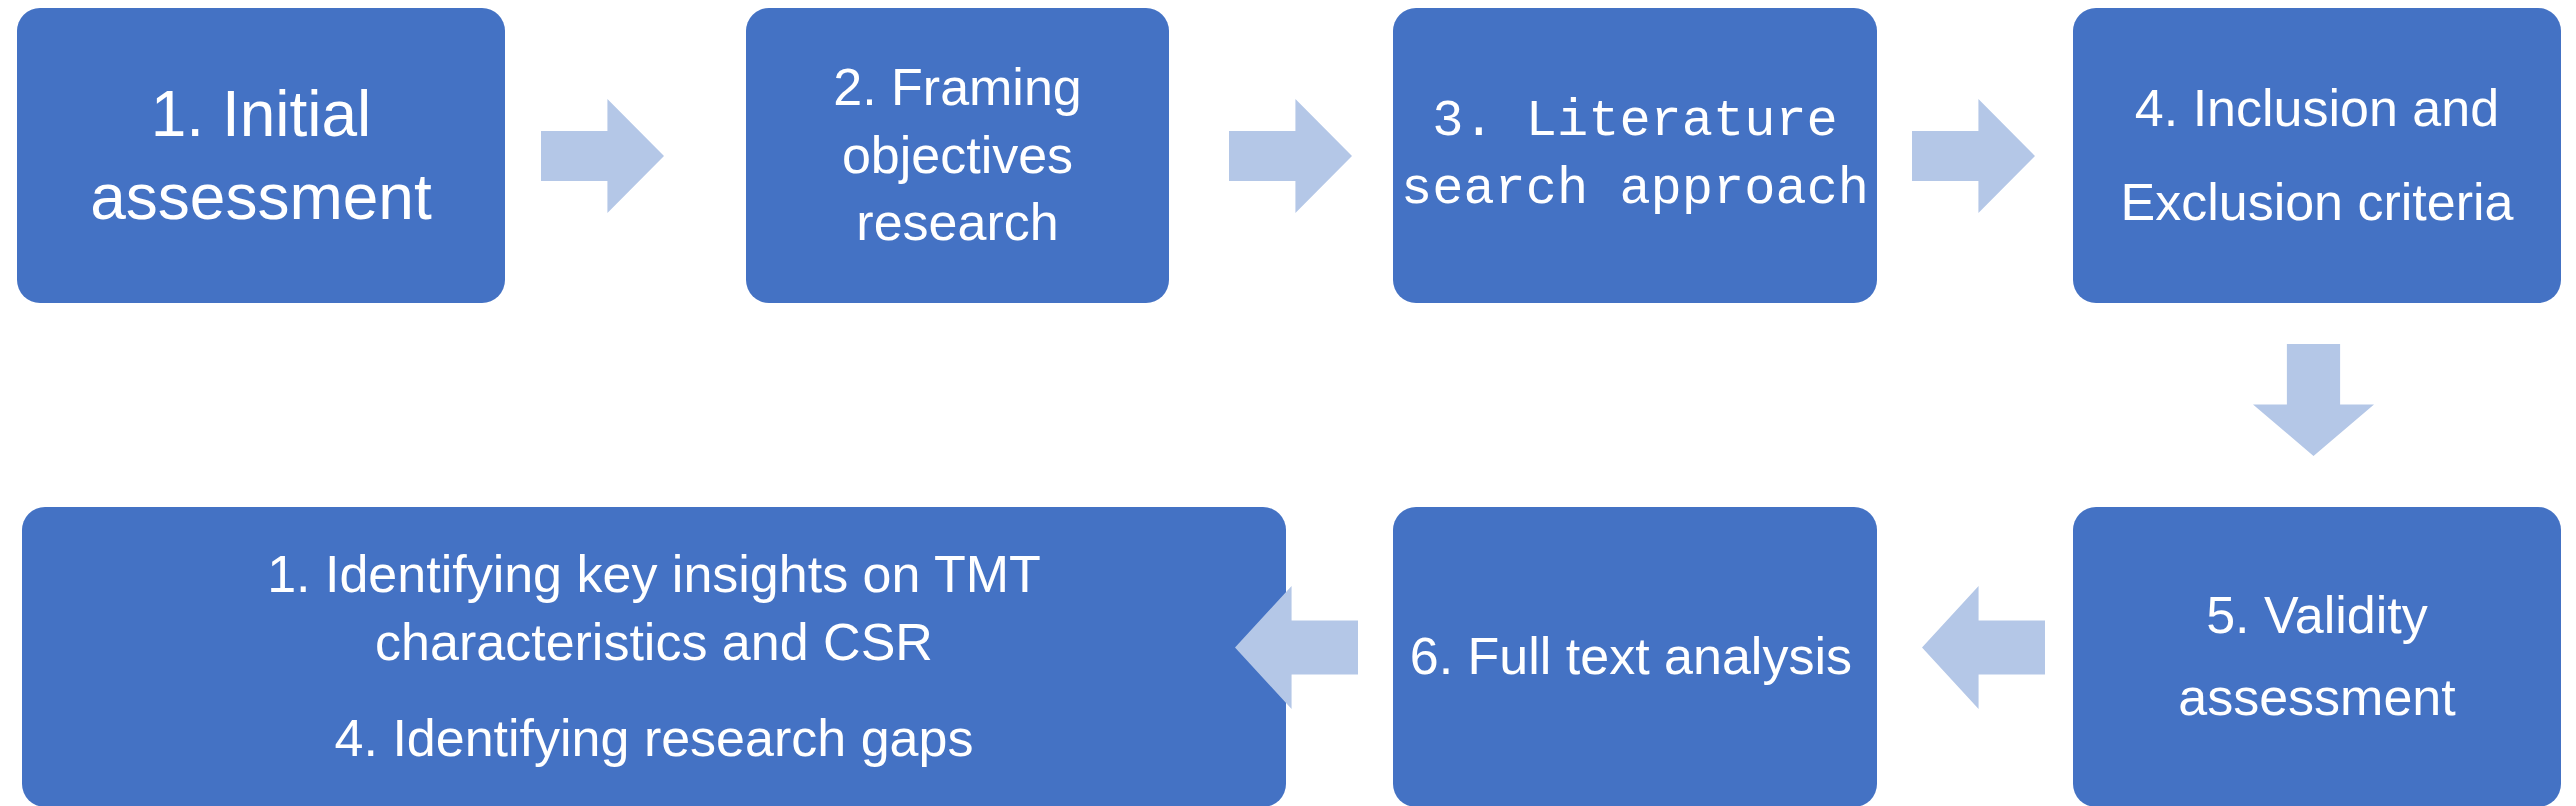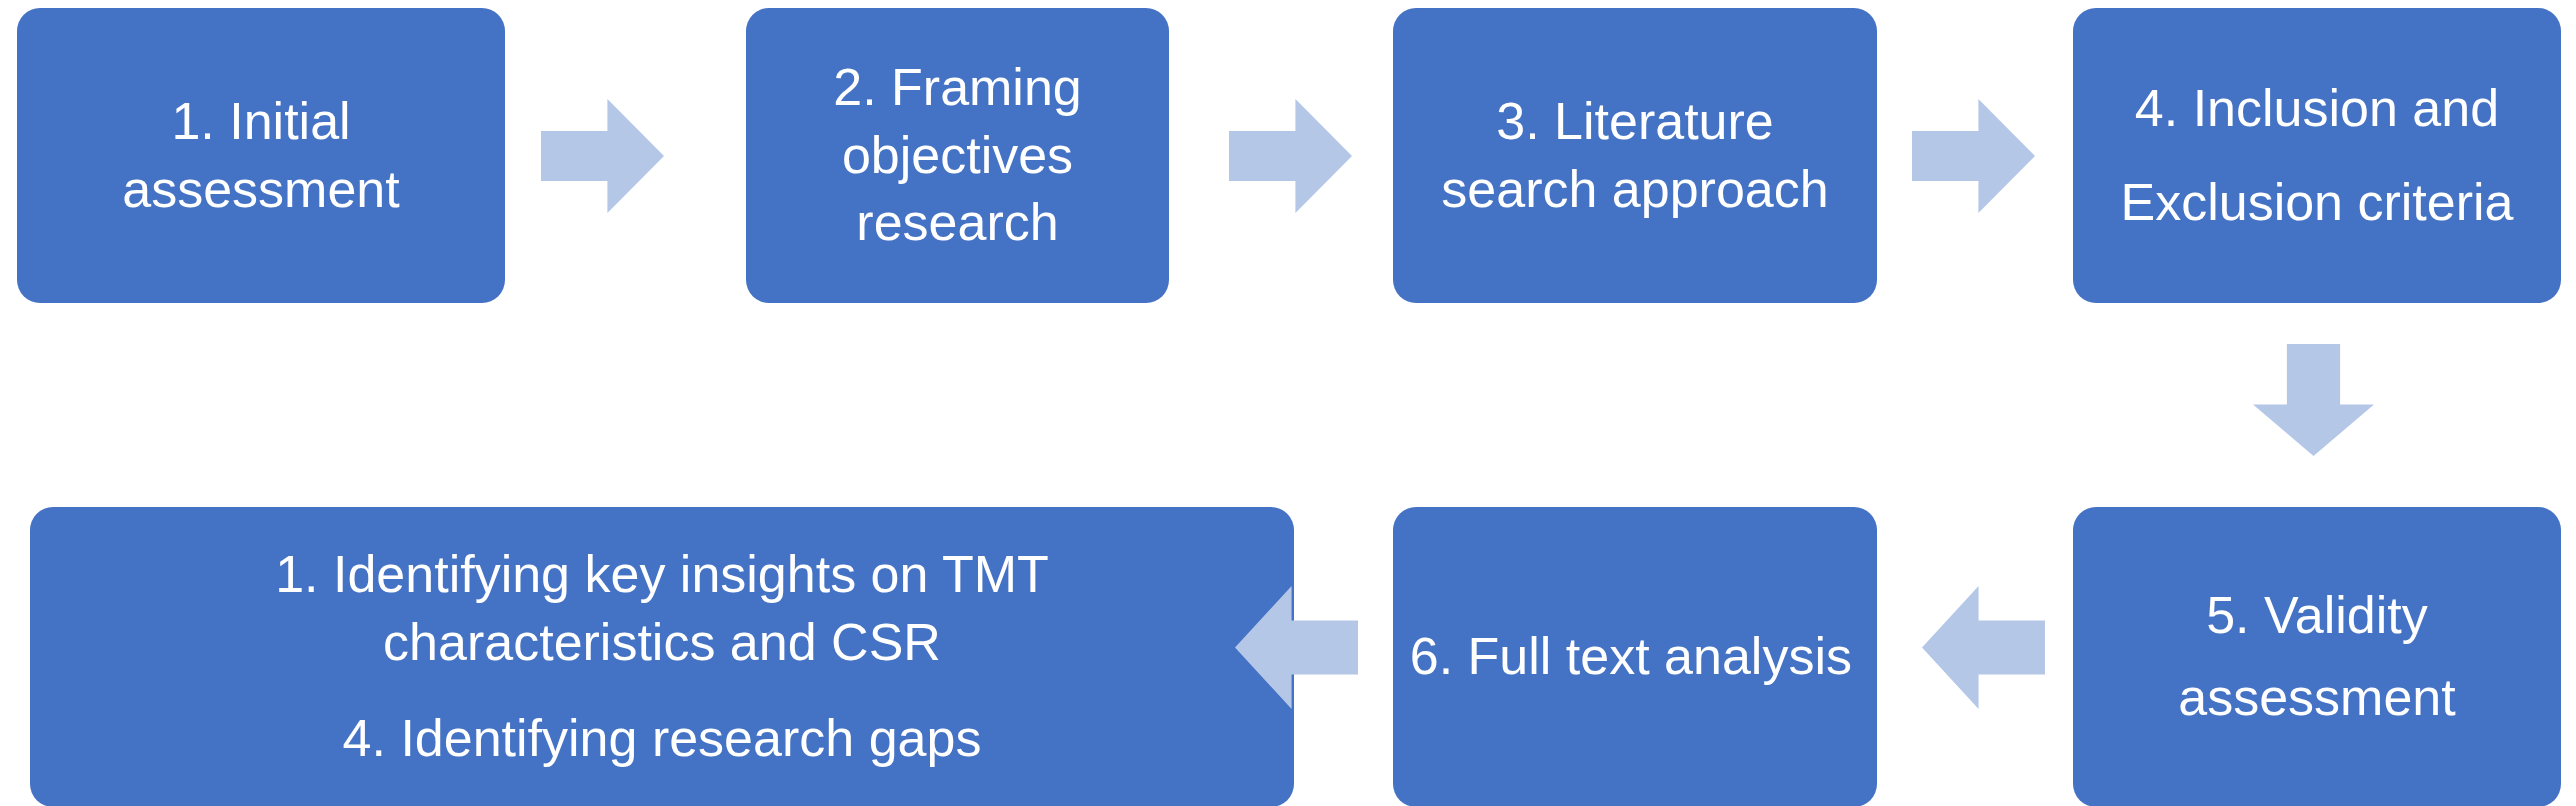--- a/index.html
+++ b/index.html
@@ -37,27 +37,27 @@
   .node .line {
     display: block;
     white-space: nowrap;
   }
   .node .gap {
     display: block;
     height: 0.55em;
   }
 
   
-  #node-1 { left: 17px;   top: 8.2px;  width: 488px; height: 295px; font-size: 52px; align-items: center; }
+  #node-1 { left: 17px;   top: 8.2px;  width: 488px; height: 295px; font-size: 64px; align-items: center; }
   #node-2 { left: 705px; top: 8.2px;  width: 423px; height: 295px; font-size: 52px; margin-left: 41px; }
-  #node-3 { left: 1393px; top: 8.2px;  width: 484px; height: 295px; font-size: 52px; }
+  #node-3 { left: 1393px; top: 8.2px;  width: 484px; height: 295px; font-size: 52px; font-family: Liberation Mono, monospace; }
   #node-4 { left: 2073px; top: 8.2px;  width: 488px; height: 295px; font-size: 52px; gap: 27px; }
 
   
-  #node-7 { left: 22px;   top: 507px; width: 1264px; height: 300px; font-size: 52px; margin-left: 8px; }
+  #node-7 { left: 22px;   top: 507px; width: 1264px; height: 300px; font-size: 52px; }
   #node-6 { left: 1393px; top: 507px; width: 484px;  height: 300px; font-size: 52px; padding-left: 8px; }
   #node-5 { left: 2073px; top: 507px; width: 488px;  height: 300px; font-size: 52px; gap: 14px; }
 
   
   .arrow {
     position: absolute;
     background: #B4C7E7;
   }
   .arrow.right {
     clip-path: polygon(0% 28%, 54% 28%, 54% 0%, 100% 50%, 54% 100%, 54% 72%, 0% 72%);

